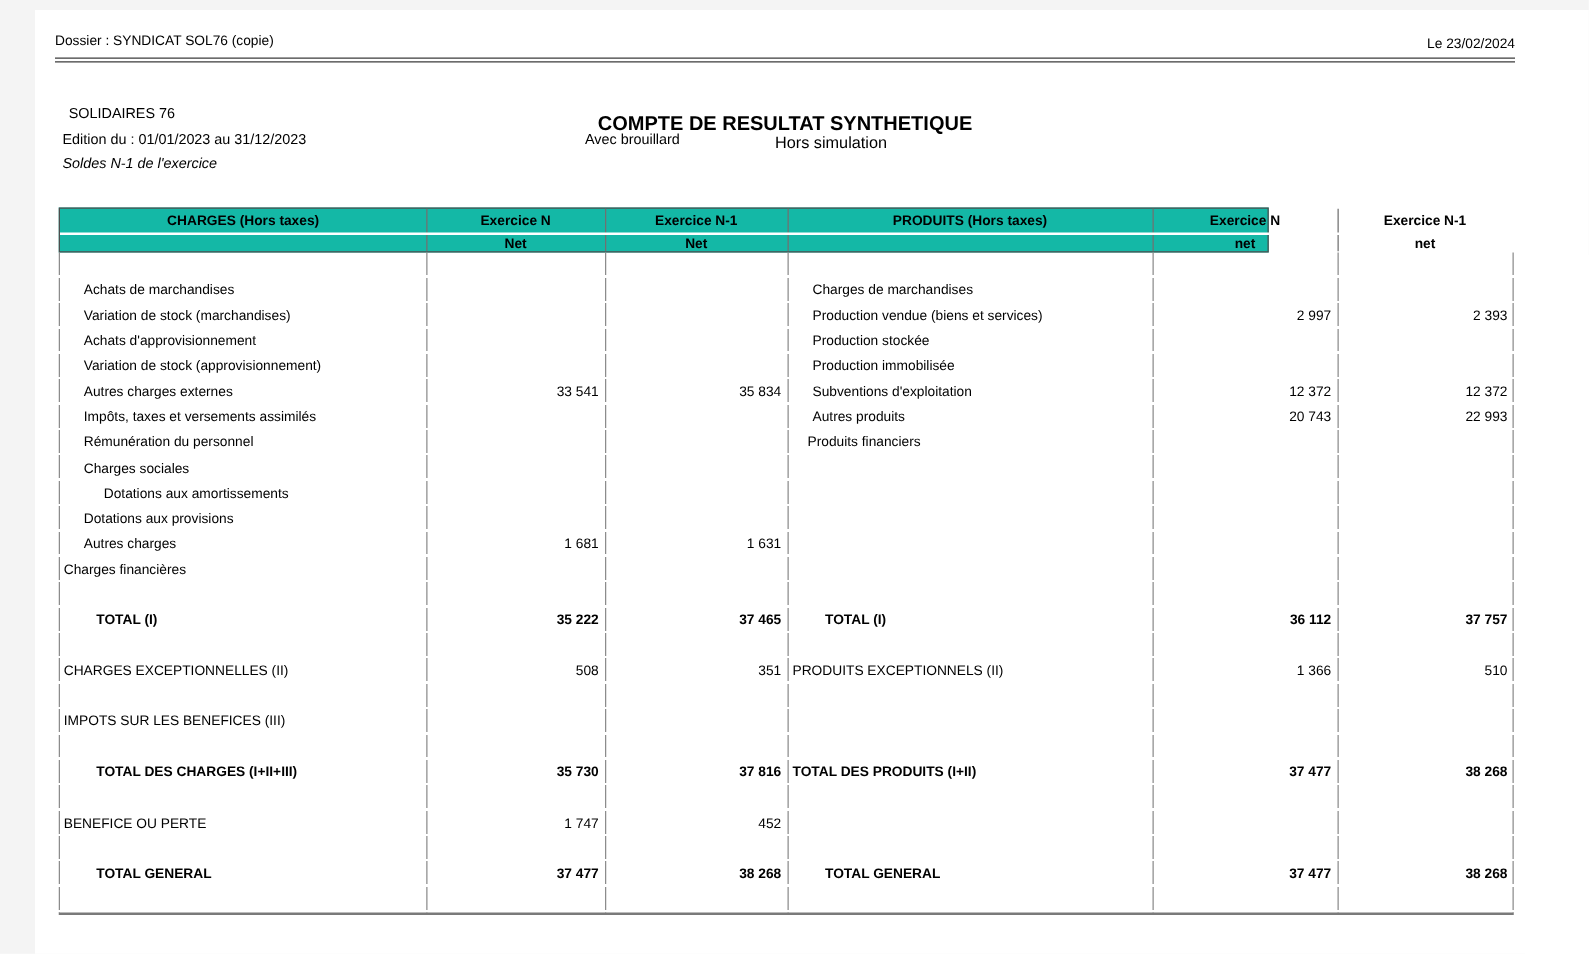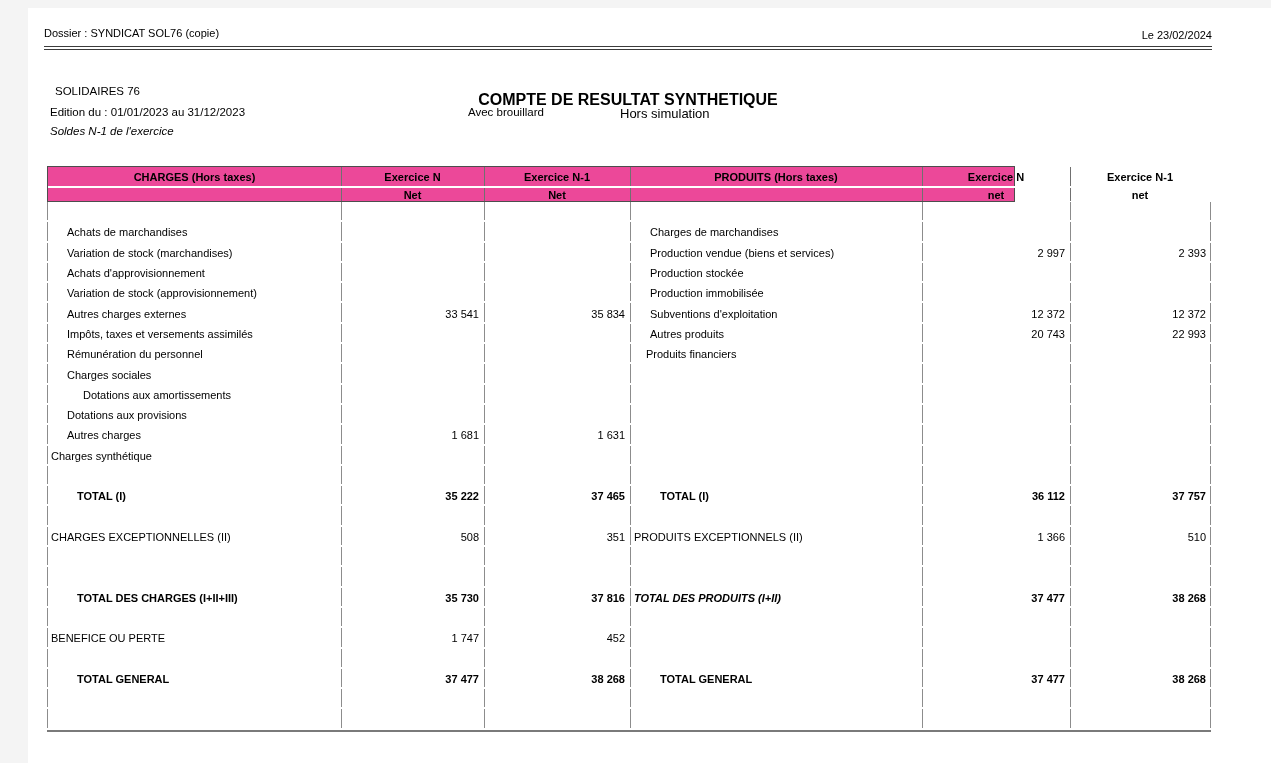--- a/index.html
+++ b/index.html
@@ -28,21 +28,21 @@
   .company{left:55px;top:85px;font-size:11.5px;}
   .edition-period{left:50px;top:106px;font-size:11.5px;}
   .edition-brouillard{left:468px;top:106px;font-size:11.5px;}
   .edition-simulation{left:620px;top:106px;font-size:13px;}
   .note{left:50px;top:125px;font-size:11.5px;font-style:italic;}
 
   
   .rtable{left:47px;top:166px;width:1164px;height:568px;}
   .thead{
     position:absolute;left:0;top:0;width:968px;height:36px;
-    background:#ec4899;border:1px solid #4d4d4d;box-sizing:border-box;
+    background:#14b8a6;border:1px solid #4d4d4d;box-sizing:border-box;
   }
   .thead-row{position:absolute;left:0;width:1162px;display:grid;
     grid-template-columns:293px 143px 146px 292px 148px 140px;}
   .thead-rowA{top:0;height:19px;}
   .thead-rowB{top:21px;height:13px;}
   .thead-gap{position:absolute;left:0;top:19px;width:1162px;height:2px;background:#ffffff;z-index:3;}
   .hcell{font-size:11px;font-weight:bold;text-align:center;align-self:center;}
   .hdiv{position:absolute;top:0;height:34px;width:1px;background:#707070;z-index:2;}
 
   .tbody{position:absolute;left:0;top:36px;width:1164px;height:528px;}
@@ -190,21 +190,21 @@
       </div>
       <div class="trow">
         <div class="cell lbl" style="padding-left: 20px;">Autres charges</div>
         <div class="cell num">1 681</div>
         <div class="cell num">1 631</div>
         <div class="cell lbl" style="padding-left: 4px;"></div>
         <div class="cell num"></div>
         <div class="cell num"></div>
       </div>
       <div class="trow">
-        <div class="cell lbl" style="padding-left: 4px;">Charges synthétique</div>
+        <div class="cell lbl" style="padding-left: 4px;">Charges financières</div>
         <div class="cell num"></div>
         <div class="cell num"></div>
         <div class="cell lbl" style="padding-left: 4px;"></div>
         <div class="cell num"></div>
         <div class="cell num"></div>
       </div>
       <div class="trow">
         <div class="cell lbl" style="padding-left: 4px;"></div>
         <div class="cell num"></div>
         <div class="cell num"></div>
@@ -238,32 +238,40 @@
       </div>
       <div class="trow">
         <div class="cell lbl" style="padding-left: 4px;"></div>
         <div class="cell num"></div>
         <div class="cell num"></div>
         <div class="cell lbl" style="padding-left: 4px;"></div>
         <div class="cell num"></div>
         <div class="cell num"></div>
       </div>
       <div class="trow">
+        <div class="cell lbl" style="padding-left: 4px;">IMPOTS SUR LES BENEFICES (III)</div>
+        <div class="cell num"></div>
+        <div class="cell num"></div>
+        <div class="cell lbl" style="padding-left: 4px;"></div>
+        <div class="cell num"></div>
+        <div class="cell num"></div>
+      </div>
+      <div class="trow">
         <div class="cell lbl" style="padding-left: 4px;"></div>
         <div class="cell num"></div>
         <div class="cell num"></div>
         <div class="cell lbl" style="padding-left: 4px;"></div>
         <div class="cell num"></div>
         <div class="cell num"></div>
       </div>
       <div class="trow">
         <div class="cell lbl b" style="padding-left: 30px;">TOTAL DES CHARGES (I+II+III)</div>
         <div class="cell num b">35 730</div>
         <div class="cell num b">37 816</div>
-        <div class="cell lbl b" style="padding-left: 4px; font-style: italic;">TOTAL DES PRODUITS (I+II)</div>
+        <div class="cell lbl b" style="padding-left: 4px;">TOTAL DES PRODUITS (I+II)</div>
         <div class="cell num b">37 477</div>
         <div class="cell num b">38 268</div>
       </div>
       <div class="trow">
         <div class="cell lbl" style="padding-left: 4px;"></div>
         <div class="cell num"></div>
         <div class="cell num"></div>
         <div class="cell lbl" style="padding-left: 4px;"></div>
         <div class="cell num"></div>
         <div class="cell num"></div>

